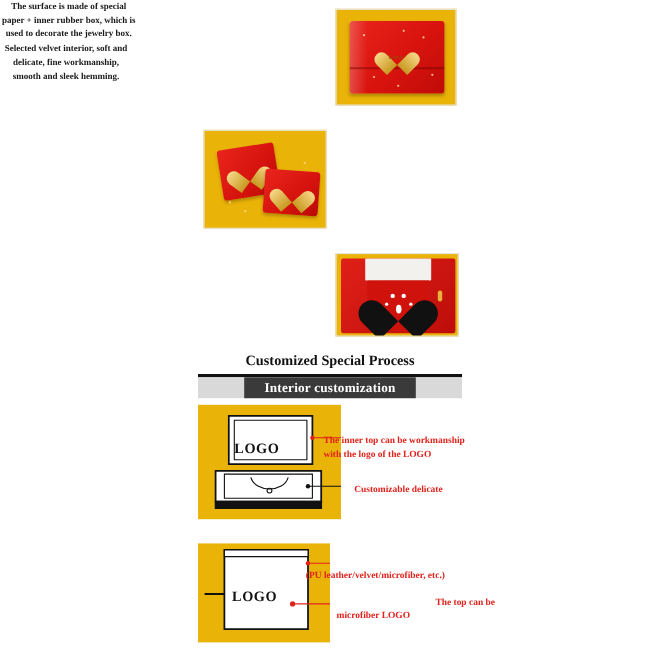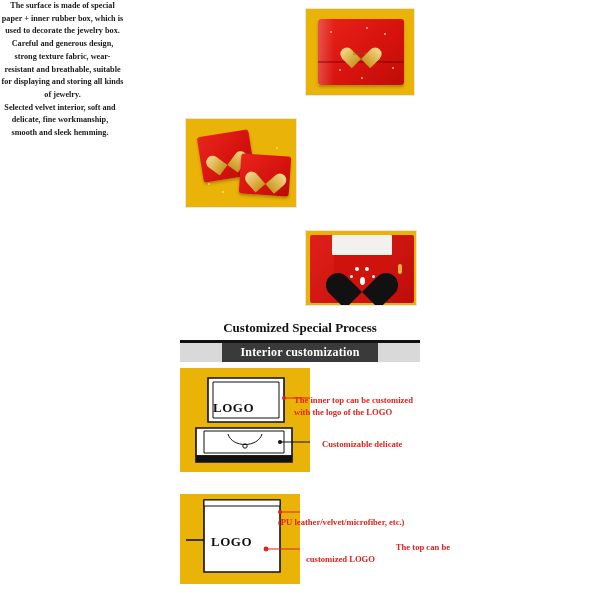--- a/index.html
+++ b/index.html
@@ -200,21 +200,20 @@
       <div class="heart-gold" style="left:13px; top:12px; width:22px; height:20px;"></div>
     </div>
     <div class="bx bx2">
       <div class="heart-gold" style="left:13px; top:9px; width:22px; height:20px;"></div>
     </div>
     <div class="sparkle" style="left:22px; top:64px;"></div>
     <div class="sparkle" style="left:36px; top:72px;"></div>
     <div class="sparkle" style="left:90px; top:28px;"></div>
   </div>
 
-  <div class="caption" style="left:305px; top:143px; width:125px;">Careful and generous design, strong texture fabric, wear-resistant and breathable, suitable for displaying and storing all kinds of jewelry.</div>
 
   <div class="caption" style="left:178px; top:250px; width:120px;">Selected velvet interior, soft and delicate, fine workmanship, smooth and sleek hemming.</div>
 
   <div class="photo p3">
     <div class="outer"></div>
     <div class="lid"></div>
     <div class="well"></div>
     <div class="heart-black"></div>
     <div class="jewel" style="left:49px; top:36px; width:4px; height:4px;"></div>
     <div class="jewel" style="left:59px; top:36px; width:4px; height:4px;"></div>
@@ -245,35 +244,35 @@
       <circle cx="65" cy="78" r="2.2" fill="none" stroke="#111111" stroke-width="1"></circle>
 
       <line x1="104" y1="30" x2="150" y2="30" stroke="#e0231c" stroke-width="1"></line>
       <circle cx="104" cy="30" r="2" fill="#e0231c"></circle>
       <line x1="100" y1="74" x2="150" y2="74" stroke="#111111" stroke-width="1"></line>
       <circle cx="100" cy="74" r="2" fill="#111111"></circle>
     </svg>
     <span style="position:absolute; left:33px; top:32px; font-family:'Liberation Serif',serif; font-size:13px; font-weight:700; color:#111; letter-spacing:.5px;">LOGO</span>
   </div>
 
-  <div class="ann" style="left:294px; top:394px; width:130px;">The inner top can be customized with the logo of the LOGO</div>
+  <div class="ann" style="left:294px; top:394px; width:130px;">The inner top can be workmanship with the logo of the LOGO</div>
 
   <div class="ann" style="left:322px; top:438px; width:120px;">Customizable delicate</div>
 
   <div class="photo" style="left:180px; top:494px; width:120px; height:90px; border:none;">
     <svg width="120" height="90" viewBox="0 0 120 90">
       <polygon points="24,6 100,6 100,78 24,78" fill="#ffffff" stroke="#111111" stroke-width="1.6"></polygon>
       <polygon points="24,6 100,6 100,12 24,12" fill="#ffffff" stroke="#111111" stroke-width="1"></polygon>
       <line x1="6" y1="46" x2="24" y2="46" stroke="#111111" stroke-width="1.6"></line>
       <line x1="100" y1="18" x2="136" y2="18" stroke="#e0231c" stroke-width="1"></line>
       <circle cx="100" cy="18" r="2" fill="#e0231c"></circle>
       <line x1="86" y1="55" x2="136" y2="55" stroke="#e0231c" stroke-width="1"></line>
       <circle cx="86" cy="55" r="2.4" fill="#e0231c"></circle>
     </svg>
     <span style="position:absolute; left:31px; top:40px; font-family:'Liberation Serif',serif; font-size:13px; font-weight:700; color:#111; letter-spacing:.5px;">LOGO</span>
   </div>
 
   <div class="ann" style="left:278px; top:516px; width:180px;">(PU leather/velvet/microfiber, etc.)</div>
 
   <div class="ann" style="left:300px; top:541px; width:150px;text-align:right;">The top can be</div>
-  <div class="ann" style="left:306px; top:553px; width:150px;">customized LOGO</div>
+  <div class="ann" style="left:306px; top:553px; width:150px;">microfiber LOGO</div>
 
 </div>
 
 </body></html>

